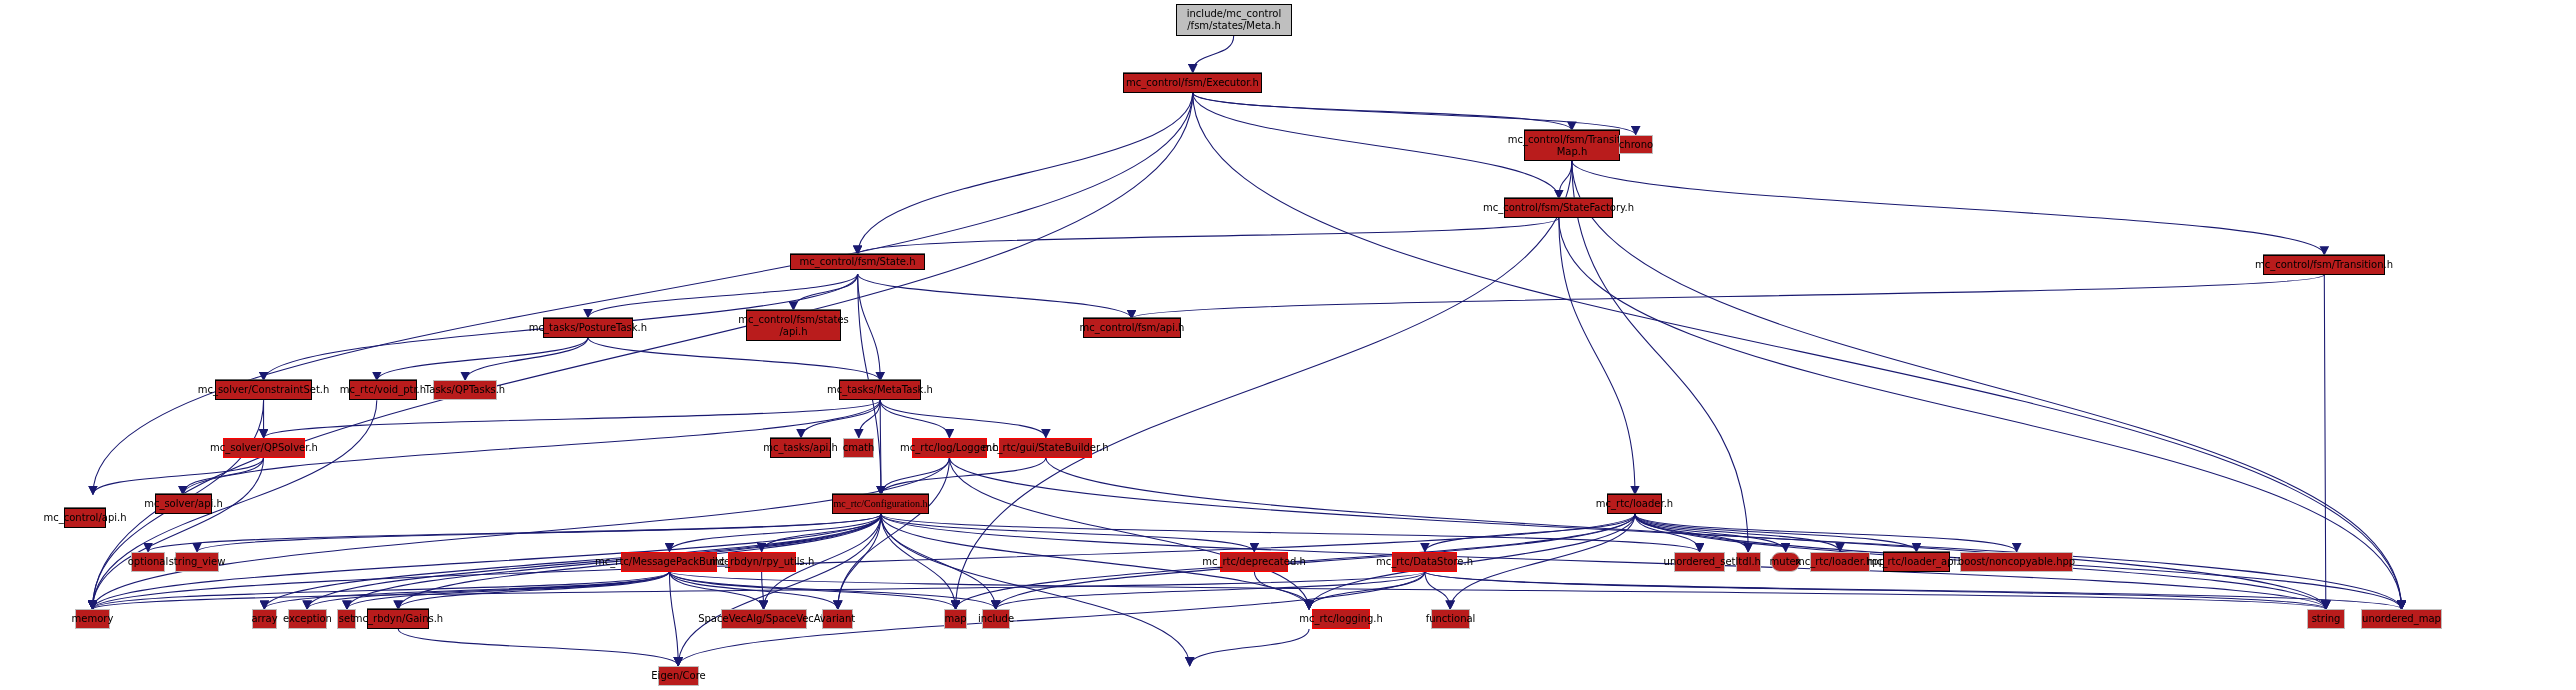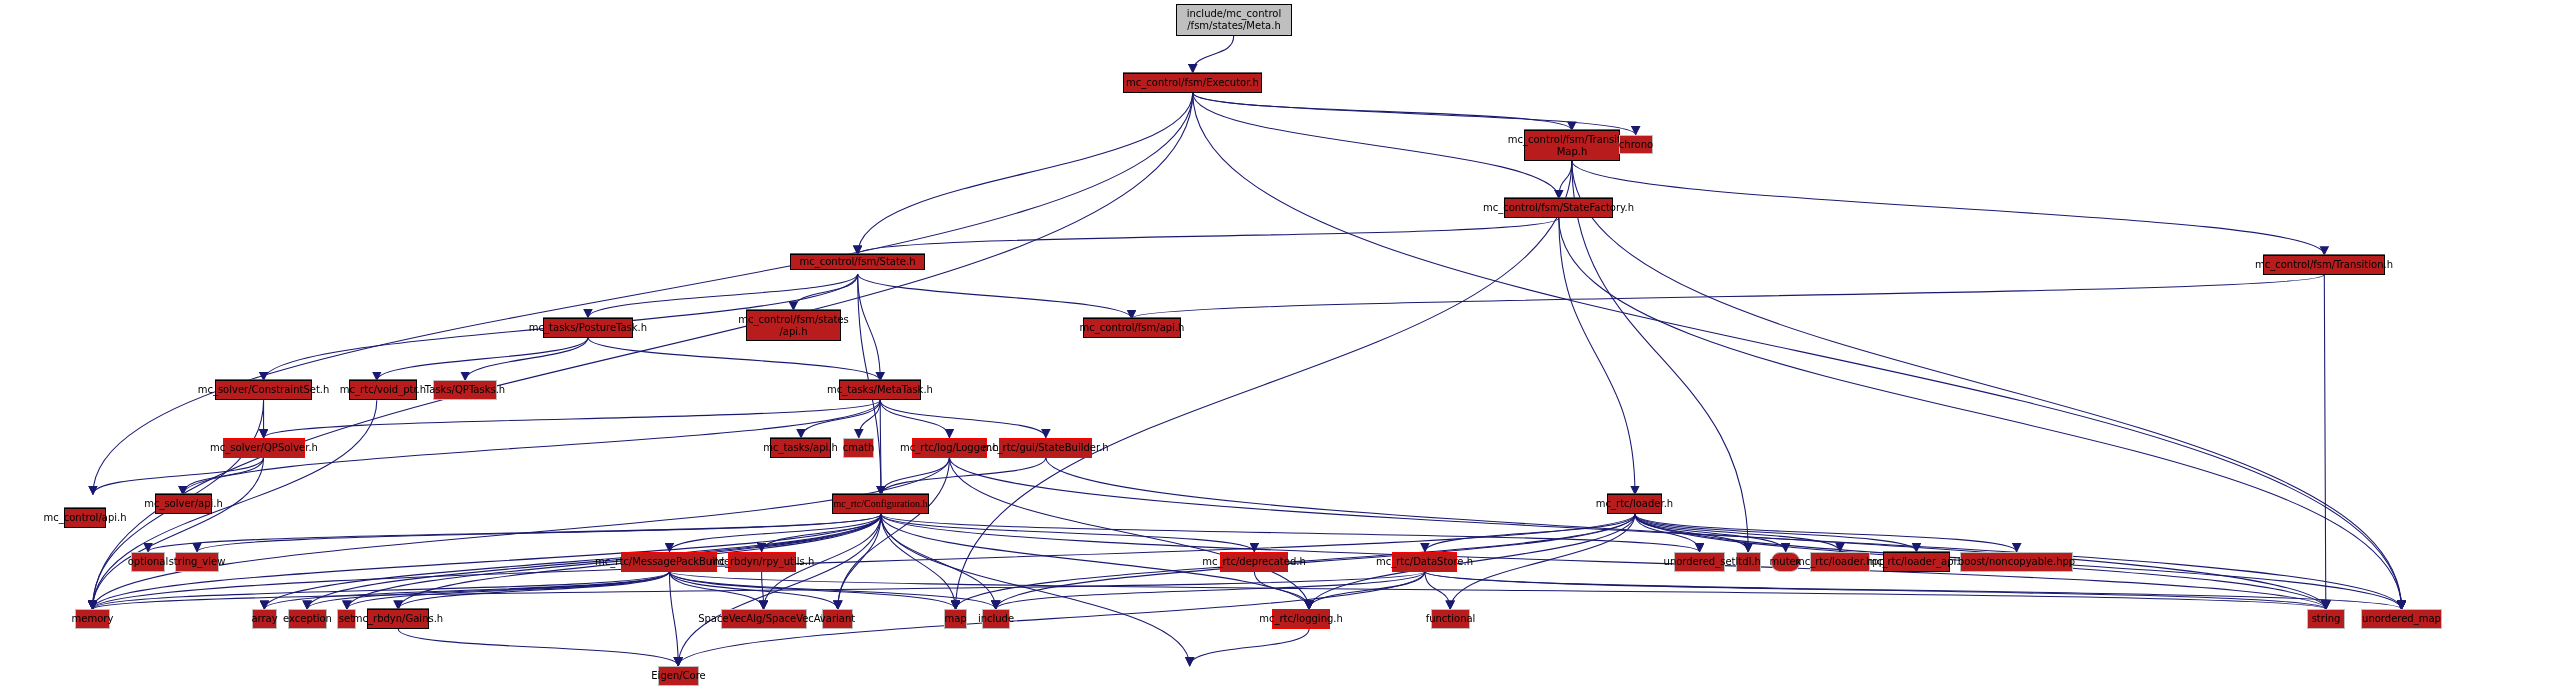--- a/index.html
+++ b/index.html
@@ -170,20 +170,20 @@
   <div class="node external" style="left: 1960px; top: 552px; width: 113px; height: 20px;">boost/noncopyable.hpp</div>
   <div class="node external" style="left: 75px; top: 609px; width: 35px; height: 20px;">memory</div>
   <div class="node external" style="left: 252px; top: 609px; width: 25px; height: 20px;">array</div>
   <div class="node external" style="left: 288px; top: 609px; width: 39px; height: 20px;">exception</div>
   <div class="node external" style="left: 337px; top: 609px; width: 19px; height: 20px; text-align: right;">set</div>
   <div class="node internal" style="left: 367px; top: 609px; width: 62px; height: 20px;">mc_rbdyn/Gains.h</div>
   <div class="node external" style="left: 721px; top: 609px; width: 86px; height: 20px;">SpaceVecAlg/SpaceVecAlg</div>
   <div class="node external" style="left: 822px; top: 609px; width: 31px; height: 20px;">variant</div>
   <div class="node external" style="left: 944px; top: 609px; width: 23px; height: 20px;">map</div>
   <div class="node external" style="left: 982px; top: 609px; width: 28px; height: 20px;">include</div>
-  <div class="node red" style="left: 1272px; top: 609px; width: 58px; height: 20px;">mc_rtc/logging.h</div>
+  <div class="node red" style="left: 1312px; top: 609px; width: 58px; height: 20px;">mc_rtc/logging.h</div>
   <div class="node external" style="left: 1431px; top: 609px; width: 39px; height: 20px;">functional</div>
   <div class="node external" style="left: 2307px; top: 609px; width: 38px; height: 20px;">string</div>
   <div class="node external" style="left: 2361px; top: 609px; width: 81px; height: 20px;">unordered_map</div>
   <div class="node external" style="left: 658px; top: 666px; width: 41px; height: 20px;">Eigen/Core</div>
   <div class="node external" style="left: 1164px; top: 666px; width: 50px; height: 20px; margin-top: 40px;">spdlog/fmt/fmt.h</div>
 </div>
 
 
 </body></html>

